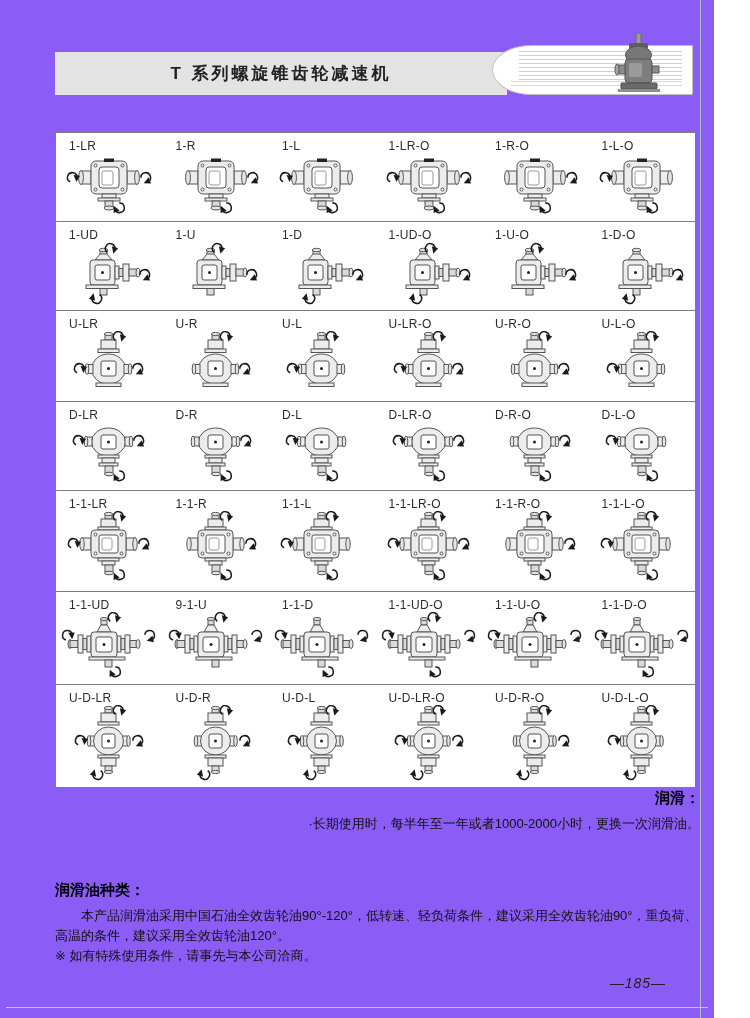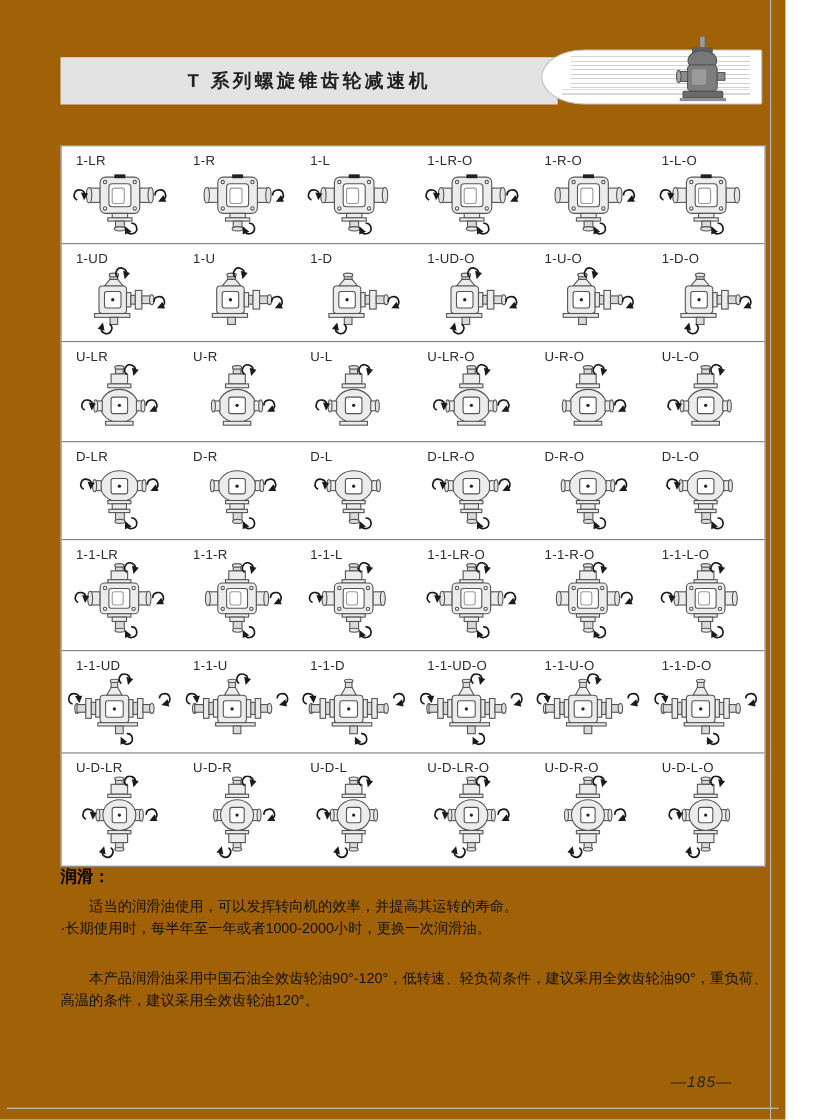--- a/index.html
+++ b/index.html
@@ -1,17 +1,17 @@
 <!DOCTYPE html>
 <html><head>
 <meta charset="utf-8">
 <style>
   html,body{margin:0;padding:0;background:#fff;}
   body{font-family:"Liberation Sans","DejaVu Sans",sans-serif;color:#1a1a1a;}
-  .page{position:relative;width:714px;height:1018px;background:#a16207;overflow:hidden;}
+  .page{position:relative;width:714px;height:1018px;background:#8b5cf6;overflow:hidden;}
   .scan-edge-r{position:absolute;top:0;bottom:0;right:13px;width:1px;background:#b8b8b8;}
   .scan-edge-b{position:absolute;left:6px;right:6px;bottom:10px;height:1px;background:#c6c6c6;}
 
   
   .header-bar{position:absolute;left:55px;top:52px;width:452px;height:43px;background:#e3e3e3;
     display:flex;align-items:center;justify-content:center;}
   .header-title{font-size:17px;font-weight:bold;letter-spacing:3px;color:#222;}
   .header-deco{position:absolute;left:492px;top:45px;width:199px;height:48px;background:#fff;
     border:1px solid #c2c2c2;border-radius:44px 2px 2px 44px / 28px 2px 2px 28px;}
   .deco-stripes{position:absolute;left:26px;top:5px;right:10px;height:30px;
@@ -26,21 +26,21 @@
   
   .matrix{position:absolute;left:55px;top:132px;width:639px;border:1px solid #7d7d7d;background:#fff;}
   .mrow{display:flex;border-bottom:1px solid #7d7d7d;padding:3px 0 4px 0;}
   .mrow:last-child{border-bottom:none;}
   .mcell{flex:1 1 0;display:flex;flex-direction:column;align-items:center;min-width:0;}
   .mlabel{align-self:flex-start;padding:3px 0 0 13px;font-size:12px;color:#2b2b2b;letter-spacing:.3px;white-space:nowrap;}
   .mcell svg{display:block;margin-top:0px;}
 
   
   .textblock{position:absolute;left:55px;width:645px;font-size:13px;line-height:20px;color:#111;}
-  .tb1{top:788px;}
+  .tb1{top:788px;text-align:right;}
   .tb2{top:880px;}
   .tb-head{font-size:15px;font-weight:bold;margin:0 0 6px 0;color:#000;}
   .tb-p{margin:0;}
   .indent{text-indent:2em;}
 
   .page-number{position:absolute;right:48px;top:975px;font-size:14px;color:#222;letter-spacing:1px;font-style:italic;}
 </style>
 </head>
 <body>
 
@@ -1000,21 +1000,21 @@
               <path d="M-4,3.2 A4.8 4.8 0 1 1 4,3.2" fill="none" stroke="#1a1a1a" stroke-width="1.5"></path>
               <polygon points="1.2,6.6 7.6,3 2.4,-1" fill="#1a1a1a"></polygon>
             </g>
             <g transform="translate(55,60) rotate(120)">
               <path d="M-4,3.2 A4.8 4.8 0 1 1 4,3.2" fill="none" stroke="#1a1a1a" stroke-width="1.5"></path>
               <polygon points="1.2,6.6 7.6,3 2.4,-1" fill="#1a1a1a"></polygon>
             </g>
           </svg>
         </div>
         <div class="mcell">
-          <div class="mlabel">1-1-U</div>
+          <div class="mlabel">9-1-U</div>
           <svg width="96" height="68" viewBox="0 0 96 68">
             <ellipse cx="9" cy="32" rx="2" ry="4.5" fill="#e4e4e4" stroke="#555" stroke-width="1"></ellipse>
             <rect x="9" y="28.5" width="8" height="7" fill="#dadada" stroke="#555" stroke-width="1"></rect>
             <rect x="17" y="23" width="5" height="18" fill="#ececec" stroke="#555" stroke-width="1"></rect>
             <rect x="22" y="26.5" width="4" height="11" fill="#dadada" stroke="#555" stroke-width="1"></rect>
             <rect x="26" y="24" width="4" height="16" fill="#ececec" stroke="#555" stroke-width="1"></rect>
             <rect x="56" y="24" width="4" height="16" fill="#ececec" stroke="#555" stroke-width="1"></rect>
             <rect x="60" y="26.5" width="4" height="11" fill="#dadada" stroke="#555" stroke-width="1"></rect>
             <rect x="64" y="23" width="5" height="18" fill="#ececec" stroke="#555" stroke-width="1"></rect>
             <rect x="69" y="28.5" width="8" height="7" fill="#dadada" stroke="#555" stroke-width="1"></rect>
@@ -1385,25 +1385,26 @@
               <path d="M-4,3.2 A4.8 4.8 0 1 1 4,3.2" fill="none" stroke="#1a1a1a" stroke-width="1.5"></path>
               <polygon points="1.2,6.6 7.6,3 2.4,-1" fill="#1a1a1a"></polygon>
             </g>
           </svg>
         </div>
       </div>
     </div>
 
   <div class="textblock tb1">
     <p class="tb-head">润滑：</p>
-    <p class="tb-p indent">适当的润滑油使用，可以发挥转向机的效率，并提高其运转的寿命。</p>
     <p class="tb-p">·长期使用时，每半年至一年或者1000-2000小时，更换一次润滑油。</p>
   </div>
 
   <div class="textblock tb2">
+    <p class="tb-head">润滑油种类：</p>
     <p class="tb-p indent">本产品润滑油采用中国石油全效齿轮油90°-120°，低转速、轻负荷条件，建议采用全效齿轮油90°，重负荷、高温的条件，建议采用全效齿轮油120°。</p>
+    <p class="tb-p">※ 如有特殊使用条件，请事先与本公司洽商。</p>
   </div>
 
   <div class="page-number">—185—</div>
 
   <div class="scan-edge-r"></div>
   <div class="scan-edge-b"></div>
 </div>
 
 </body></html>

